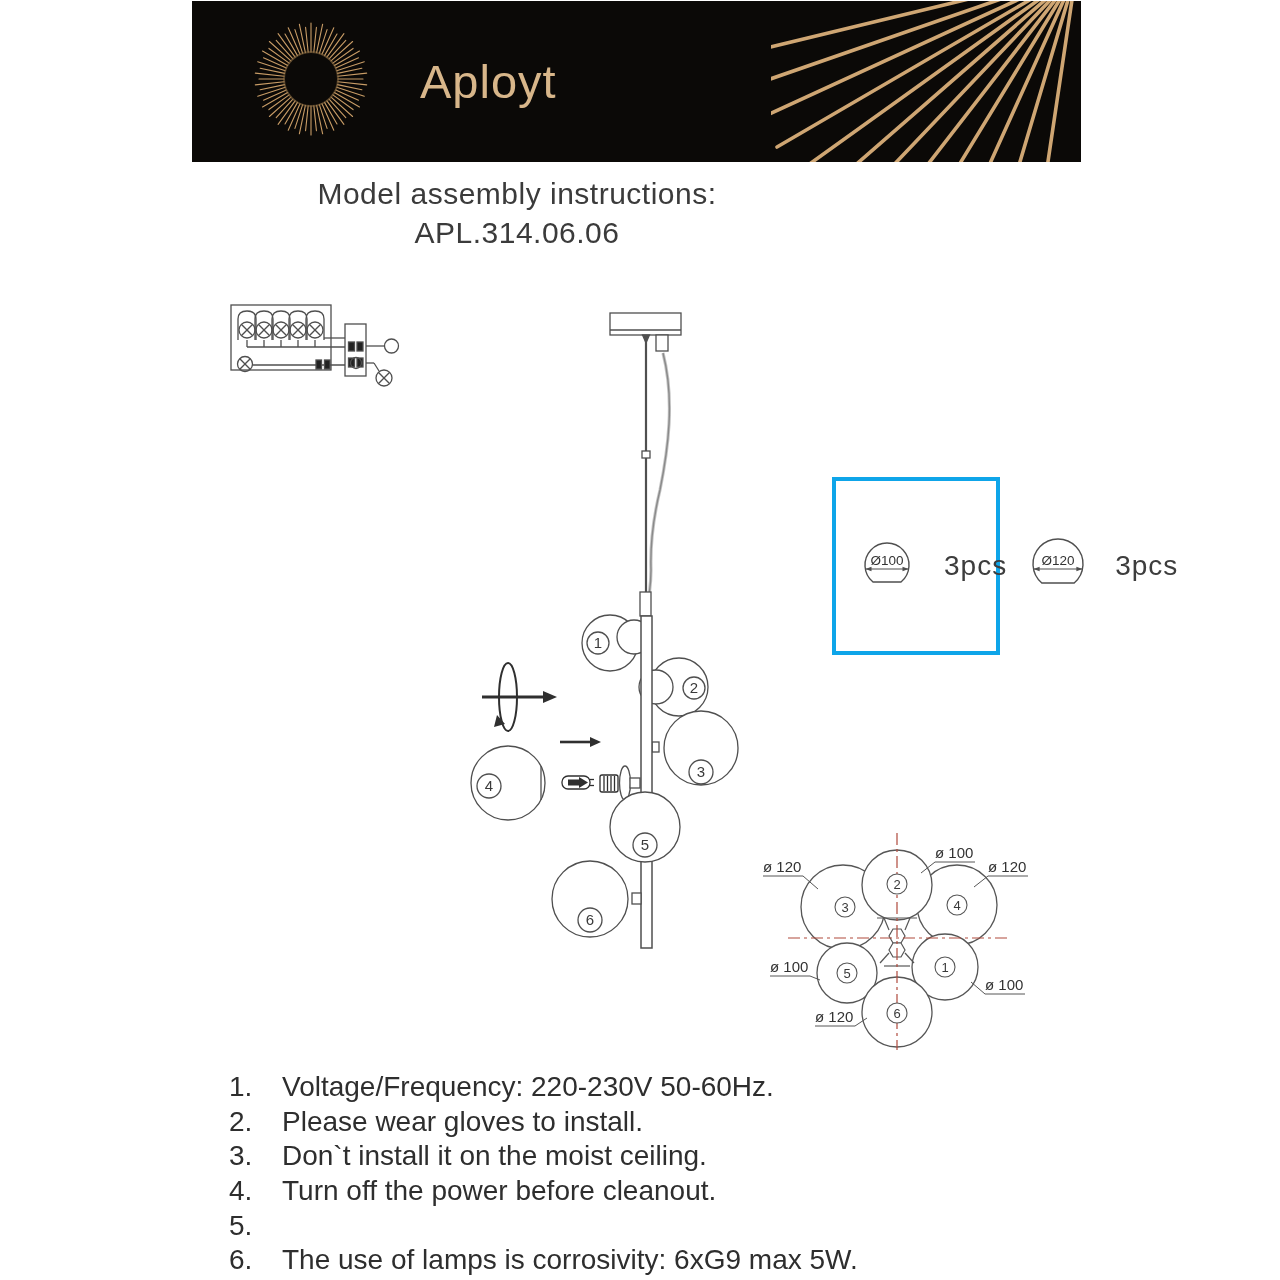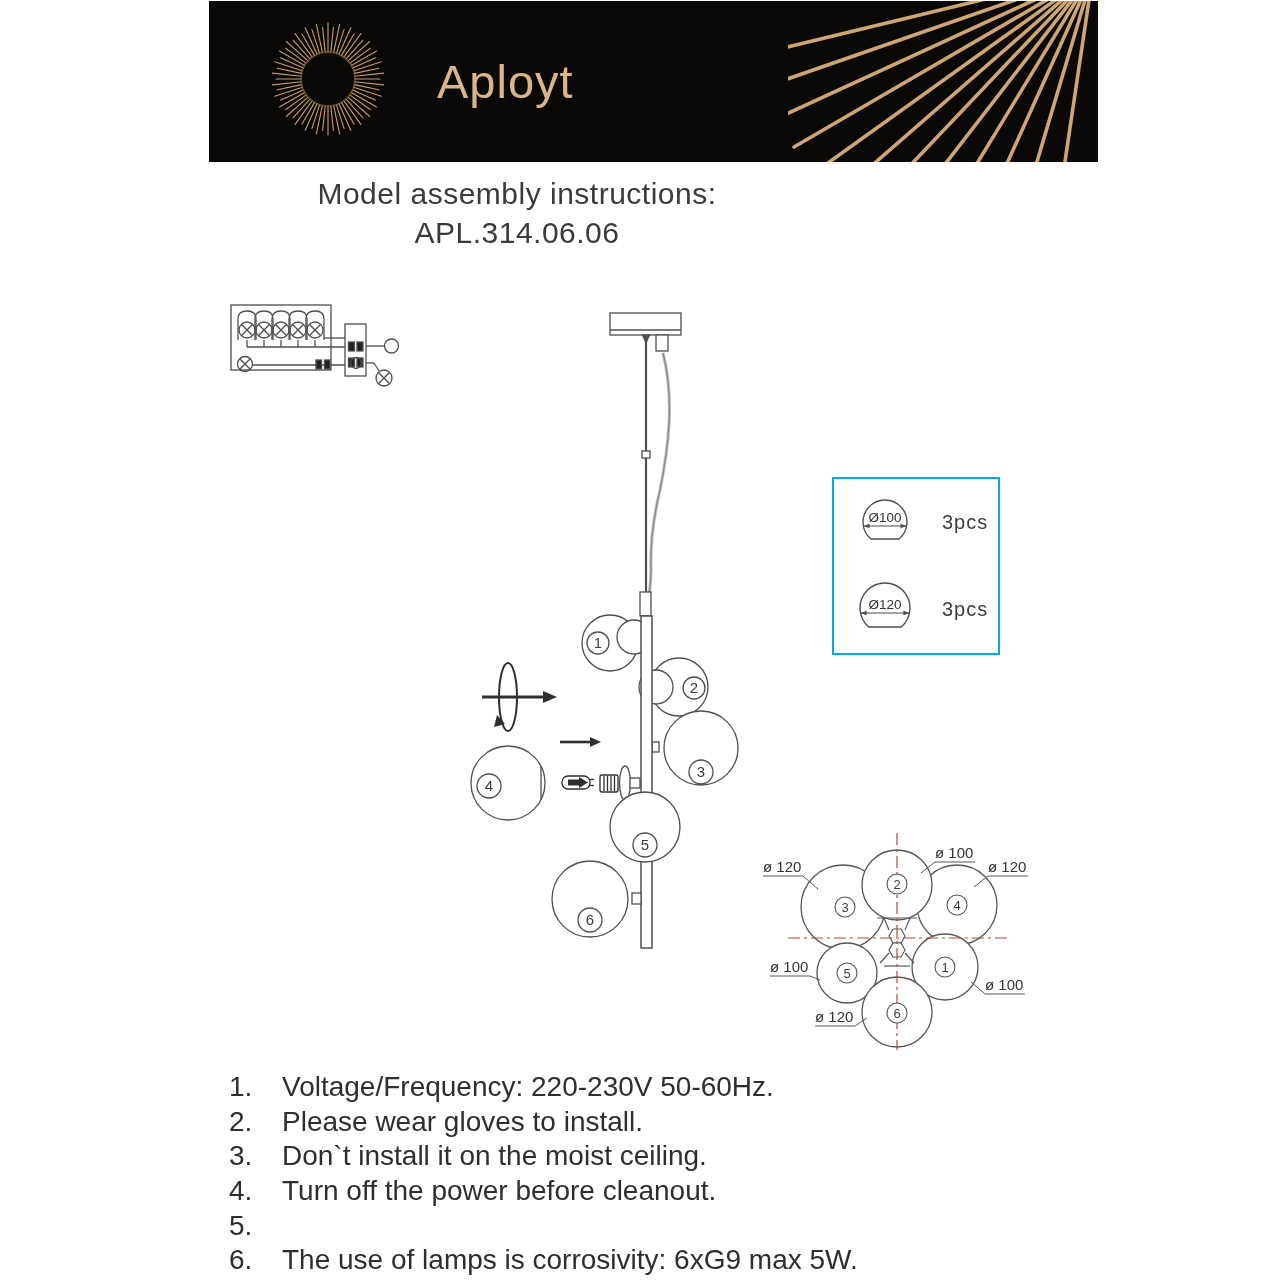--- a/index.html
+++ b/index.html
@@ -1,36 +1,36 @@
 <!DOCTYPE html>
 <html><head>
 <meta charset="utf-8">
 <style>
   html,body{margin:0;padding:0;background:#fff;}
   .page{position:relative;width:1280px;height:1280px;background:#ffffff;overflow:hidden;
         font-family:"Liberation Sans", sans-serif;color:#333;}
   
-  .banner{position:absolute;left:209px;top:1px;width:889px;height:161px;background:#0b0907;
+  .banner{position:absolute;left:192px;top:1px;width:889px;height:161px;background:#0b0907;
           display:flex;align-items:center;overflow:hidden;}
   .starburst{position:absolute;left:57px;top:16px;width:124px;height:124px;}
   .brand{position:absolute;left:228px;top:0;height:161px;display:flex;align-items:center;
          font-size:47px;color:#d8b68a;letter-spacing:1px;font-weight:400;}
   .corner-rays{position:absolute;right:0;top:0;width:310px;height:161px;}
   
   .title-block{position:absolute;left:0;top:174px;width:1034px;text-align:center;
                font-size:30px;line-height:39px;color:#3b3b3b;letter-spacing:.5px;}
   
   .wiring{position:absolute;left:225px;top:293px;width:195px;height:107px;}
   .pendant{position:absolute;left:460px;top:300px;width:290px;height:660px;}
   .topview{position:absolute;left:752px;top:828px;width:300px;height:232px;}
   
   .parts-box{position:absolute;left:832px;top:477px;width:168px;height:178px;
-             border:2px solid #0ea5e9;box-sizing:border-box;display:flex;flex-direction:column;}
+             border:4px solid #0ea5e9;box-sizing:border-box;display:flex;flex-direction:row;}
   .parts-row{flex:1;display:flex;align-items:center;padding-left:16px;}
-  .parts-qty{font-size:20px;color:#3d3d3d;margin-left:22px;letter-spacing:1px;}
+  .parts-qty{font-size:28px;color:#3d3d3d;margin-left:22px;letter-spacing:1px;}
   
   .instructions{position:absolute;left:229px;top:1070px;width:860px;font-size:28px;color:#2e2e2e;}
   .instr-row{display:flex;height:34.6px;align-items:center;}
   .instr-num{width:53px;flex:none;}
   svg text{font-family:"Liberation Sans", sans-serif;}
 </style>
 </head>
 <body>
 
 <div class="page">

